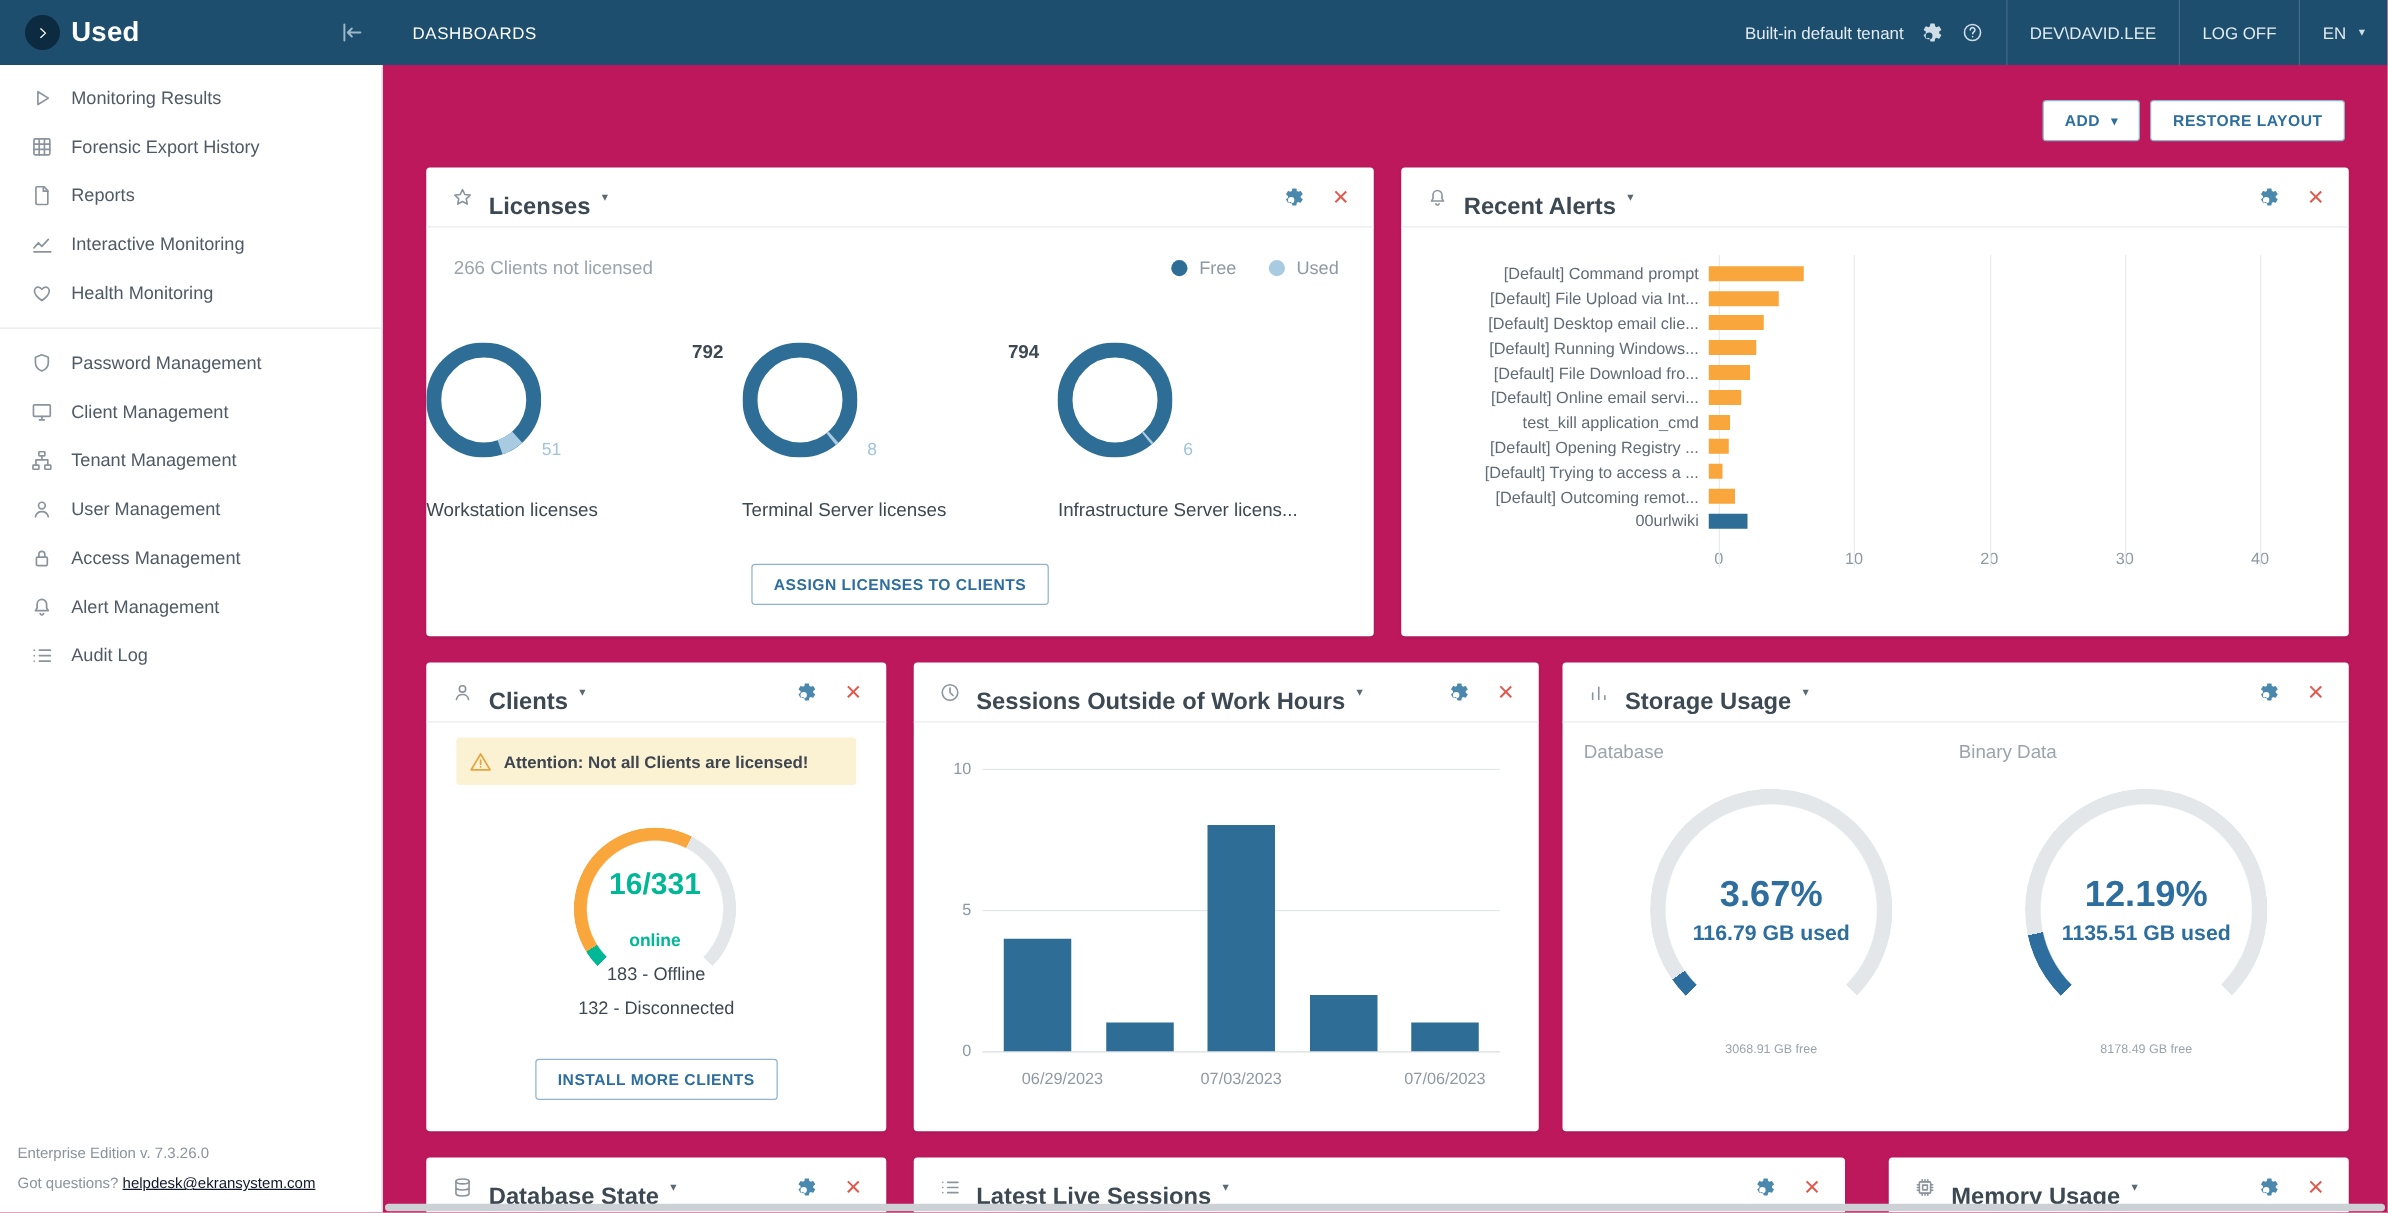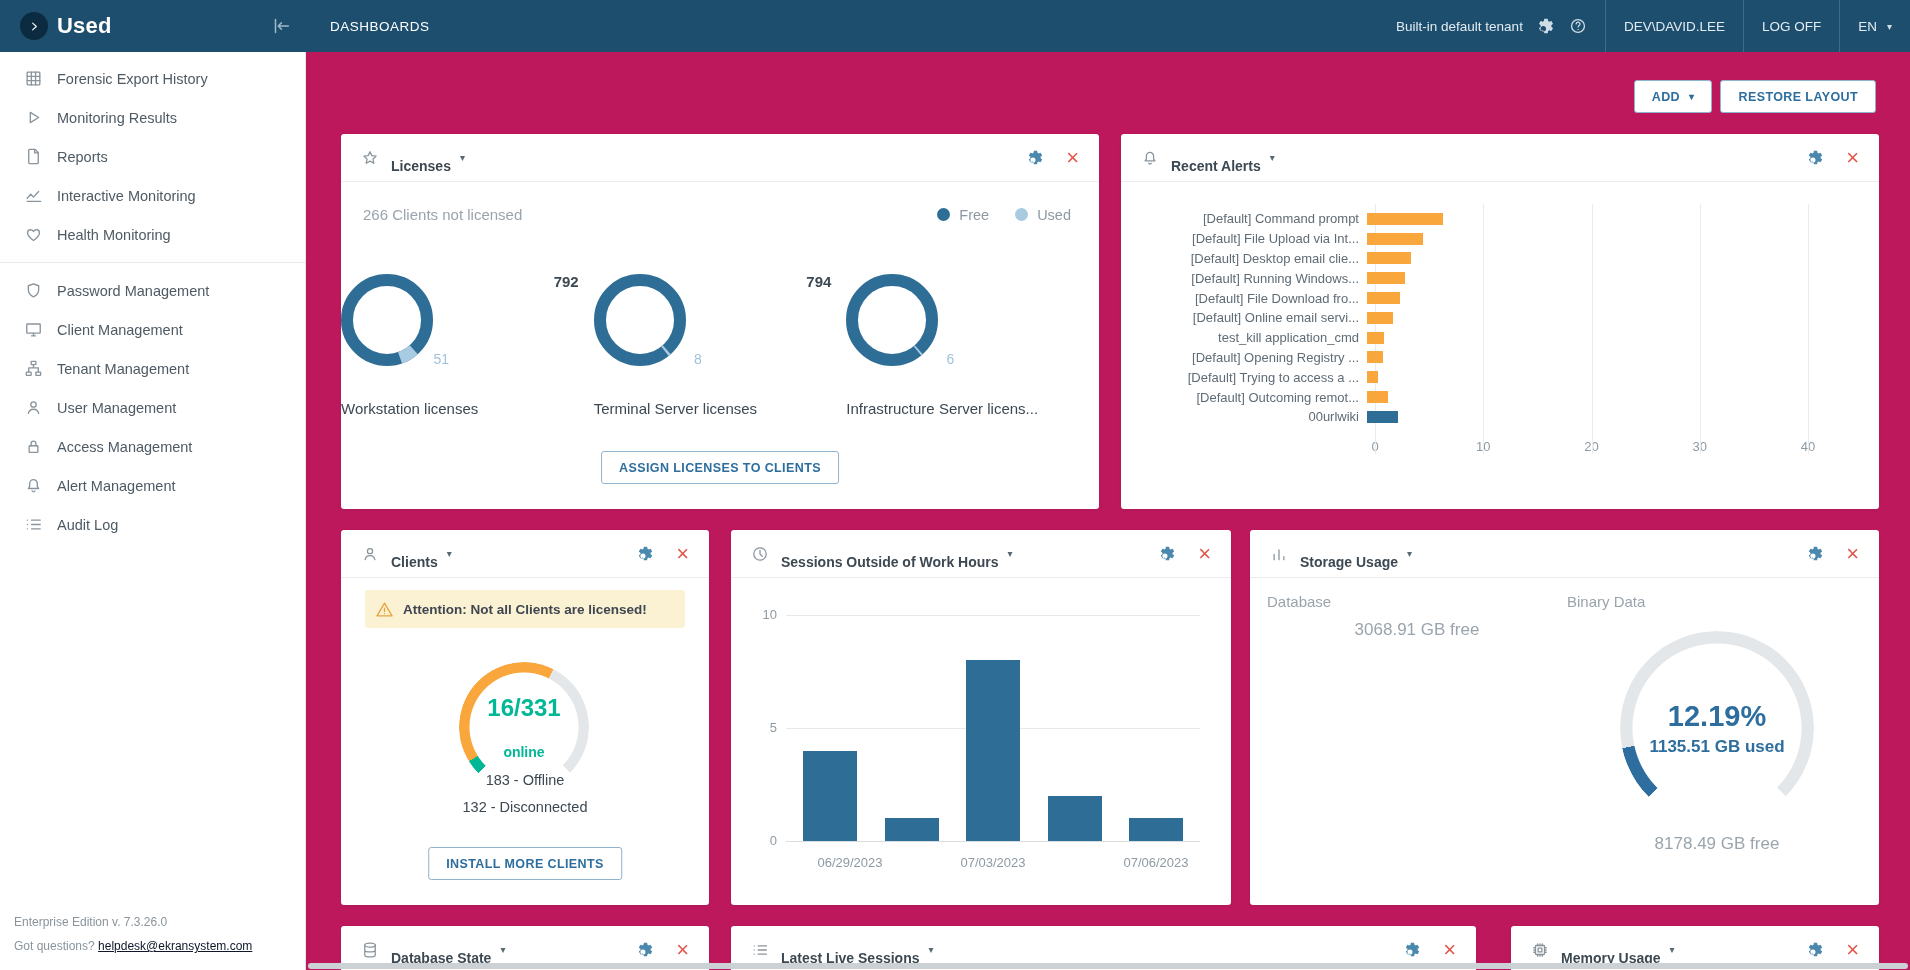--- a/index.html
+++ b/index.html
@@ -38,21 +38,21 @@
   .main{position:absolute;left:306px;top:52px;right:0;bottom:0;background:#be185d;overflow:hidden;}
   .toolbar{position:absolute;top:28px;right:34px;display:flex;gap:8px;z-index:5;}
   .btn{height:33px;background:#fff;border:1px solid #8fb3cc;border-radius:3px;color:#2d6e9e;font-size:12.5px;font-weight:700;letter-spacing:.4px;padding:0 17px;display:inline-flex;align-items:center;gap:9px;font-family:inherit;cursor:pointer;white-space:nowrap;}
   .btn .tb-caret{color:#2d6e9e;margin:0;}
   .h-scrollbar{position:absolute;left:2px;right:2px;bottom:1px;height:6px;background:#ccd1d5;border-radius:3px;}
 
   
   .widget{position:absolute;background:#fff;border-radius:3px;box-shadow:0 1px 3px rgba(40,50,60,.14);}
   .w-head{height:48px;display:flex;align-items:center;padding:0 20px;border-bottom:1px solid #e9ebee;}
   .w-head .w-icon{width:18px;height:18px;color:#8a949c;flex:none;}
-  .w-title{font-size:14px;font-weight:700;color:#3c4852;margin-left:12px;white-space:nowrap;margin-top:16px;}
+  .w-title{font-size:19px;font-weight:700;color:#3c4852;margin-left:12px;white-space:nowrap;margin-top:16px;}
   .w-caret{font-size:10px;color:#5a6872;margin-left:9px;cursor:pointer;}
   .w-actions{margin-left:auto;display:flex;align-items:center;gap:22px;}
   .w-gear{width:17px;height:17px;color:#4a89ad;cursor:pointer;}
   .w-close{font-size:22px;color:#e2574c;line-height:20px;cursor:pointer;}
   .w-body{position:relative;height:calc(100% - 48px);overflow:hidden;}
 
   #w-licenses{left:35px;top:82px;width:758px;height:375px;}
   #w-alerts{left:815px;top:82px;width:758px;height:375px;}
   #w-clients{left:35px;top:478px;width:368px;height:375px;}
   #w-sessions{left:425px;top:478px;width:500px;height:375px;}
@@ -110,21 +110,21 @@
   .st-body{display:flex;padding:15px 0 0 17px;}
   .st-col{width:300px;display:flex;flex-direction:column;}
   .st-name{font-size:15px;color:#9aa4ac;height:18px;}
   .g-wrap{position:relative;width:194px;height:194px;margin:20px auto 0;}
   .g-ring{position:absolute;inset:0;border-radius:50%;}
   .ring-mask{-webkit-mask:radial-gradient(closest-side,transparent calc(100% - 13px),#000 calc(100% - 12px));mask:radial-gradient(closest-side,transparent calc(100% - 13px),#000 calc(100% - 12px));}
   .ring-mask-thin{-webkit-mask:radial-gradient(closest-side,transparent calc(100% - 11px),#000 calc(100% - 10px));mask:radial-gradient(closest-side,transparent calc(100% - 11px),#000 calc(100% - 10px));}
   .g-center{position:absolute;inset:0;display:flex;flex-direction:column;align-items:center;justify-content:center;}
   .g-pct{font-size:29px;font-weight:700;color:#2d6e9e;}
   .g-used{font-size:17px;font-weight:700;color:#2d6e9e;margin-top:4px;}
-  .g-free{margin-top:9px;text-align:center;font-size:17px;color:#9aa4ac;}
+  .g-free{margin-top:9px;text-align:center;font-size:10px;color:#9aa4ac;}
 </style>
 </head>
 <body>
 
 <header class="topbar">
   <div class="logo-area">
     <span class="logo-mark icon-holder">
         <span class="icon" style="width:15px;height:15px;color:#fff;">
           <svg viewBox="0 0 24 24" stroke-width="3">
             <path d="M9 6.5l6 5.5-6 5.5"></path>
@@ -168,33 +168,33 @@
       <span class="tb-caret">▾</span>
     </div>
   </div>
 </header>
 
 <aside class="sidebar">
   <nav class="sb-items" id="sidebar-nav">
       <div class="sb-item">
         <span class="icon">
           <svg viewBox="0 0 24 24">
+            <path d="M8 5.5v13l10.5-6.5z"></path>
+          </svg>
+        </span>
+        <span class="sb-label">Monitoring Results</span>
+      </div>
+      <div class="sb-item">
+        <span class="icon">
+          <svg viewBox="0 0 24 24">
             <rect x="4" y="4" width="16" height="16" rx="1"></rect>
             <path d="M4 9.3h16M4 14.6h16M9.3 4v16M14.6 4v16"></path>
           </svg>
         </span>
         <span class="sb-label">Forensic Export History</span>
-      </div>
-      <div class="sb-item">
-        <span class="icon">
-          <svg viewBox="0 0 24 24">
-            <path d="M8 5.5v13l10.5-6.5z"></path>
-          </svg>
-        </span>
-        <span class="sb-label">Monitoring Results</span>
       </div>
       <div class="sb-item">
         <span class="icon">
           <svg viewBox="0 0 24 24">
             <path d="M7 3h7l4 4v13a1 1 0 01-1 1H7a1 1 0 01-1-1V4a1 1 0 011-1z"></path>
             <path d="M13.5 3v4.5H18"></path>
           </svg>
         </span>
         <span class="sb-label">Reports</span>
       </div>
@@ -561,20 +561,27 @@
               <path d="M19.14 12.94c.04-.3.06-.61.06-.94s-.02-.64-.07-.94l2.03-1.58a.49.49 0 00.12-.61l-1.92-3.32a.49.49 0 00-.59-.22l-2.39.96c-.5-.38-1.03-.7-1.62-.94l-.36-2.54a.48.48 0 00-.48-.41h-3.84c-.24 0-.43.17-.47.41l-.36 2.54c-.59.24-1.13.57-1.62.94l-2.39-.96a.49.49 0 00-.59.22L2.74 8.87c-.12.21-.08.47.12.61l2.03 1.58c-.05.3-.09.63-.09.94s.02.64.07.94l-2.03 1.58a.49.49 0 00-.12.61l1.92 3.32c.12.22.37.29.59.22l2.39-.96c.5.38 1.03.7 1.62.94l.36 2.54c.05.24.24.41.48.41h3.84c.24 0 .44-.17.47-.41l.36-2.54c.59-.24 1.13-.56 1.62-.94l2.39.96c.22.08.47 0 .59-.22l1.92-3.32a.49.49 0 00-.12-.61l-2.01-1.58zM12 15.6A3.6 3.6 0 118.4 12 3.6 3.6 0 0112 15.6z"></path>
             </svg>
           </span>
         <span class="w-close">×</span>
       </span>
     </header>
     <div class="w-body">
       <div class="st-body" id="storage-gauges">
           <div class="st-col">
             <div class="st-name">Database</div>
+            <div class="g-wrap">
+              <div class="g-ring ring-mask" style="background: conic-gradient(from 225deg, rgb(45, 110, 158) 0deg, rgb(45, 110, 158) 9.9deg, rgb(228, 231, 233) 9.9deg, rgb(228, 231, 233) 270deg, transparent 270deg, transparent 360deg);"></div>
+              <div class="g-center">
+                <div class="g-pct">3.67%</div>
+                <div class="g-used">116.79 GB used</div>
+              </div>
+            </div>
             <div class="g-free">3068.91 GB free</div>
           </div>
           <div class="st-col">
             <div class="st-name">Binary Data</div>
             <div class="g-wrap">
               <div class="g-ring ring-mask" style="background: conic-gradient(from 225deg, rgb(45, 110, 158) 0deg, rgb(45, 110, 158) 32.9deg, rgb(228, 231, 233) 32.9deg, rgb(228, 231, 233) 270deg, transparent 270deg, transparent 360deg);"></div>
               <div class="g-center">
                 <div class="g-pct">12.19%</div>
                 <div class="g-used">1135.51 GB used</div>
               </div>

